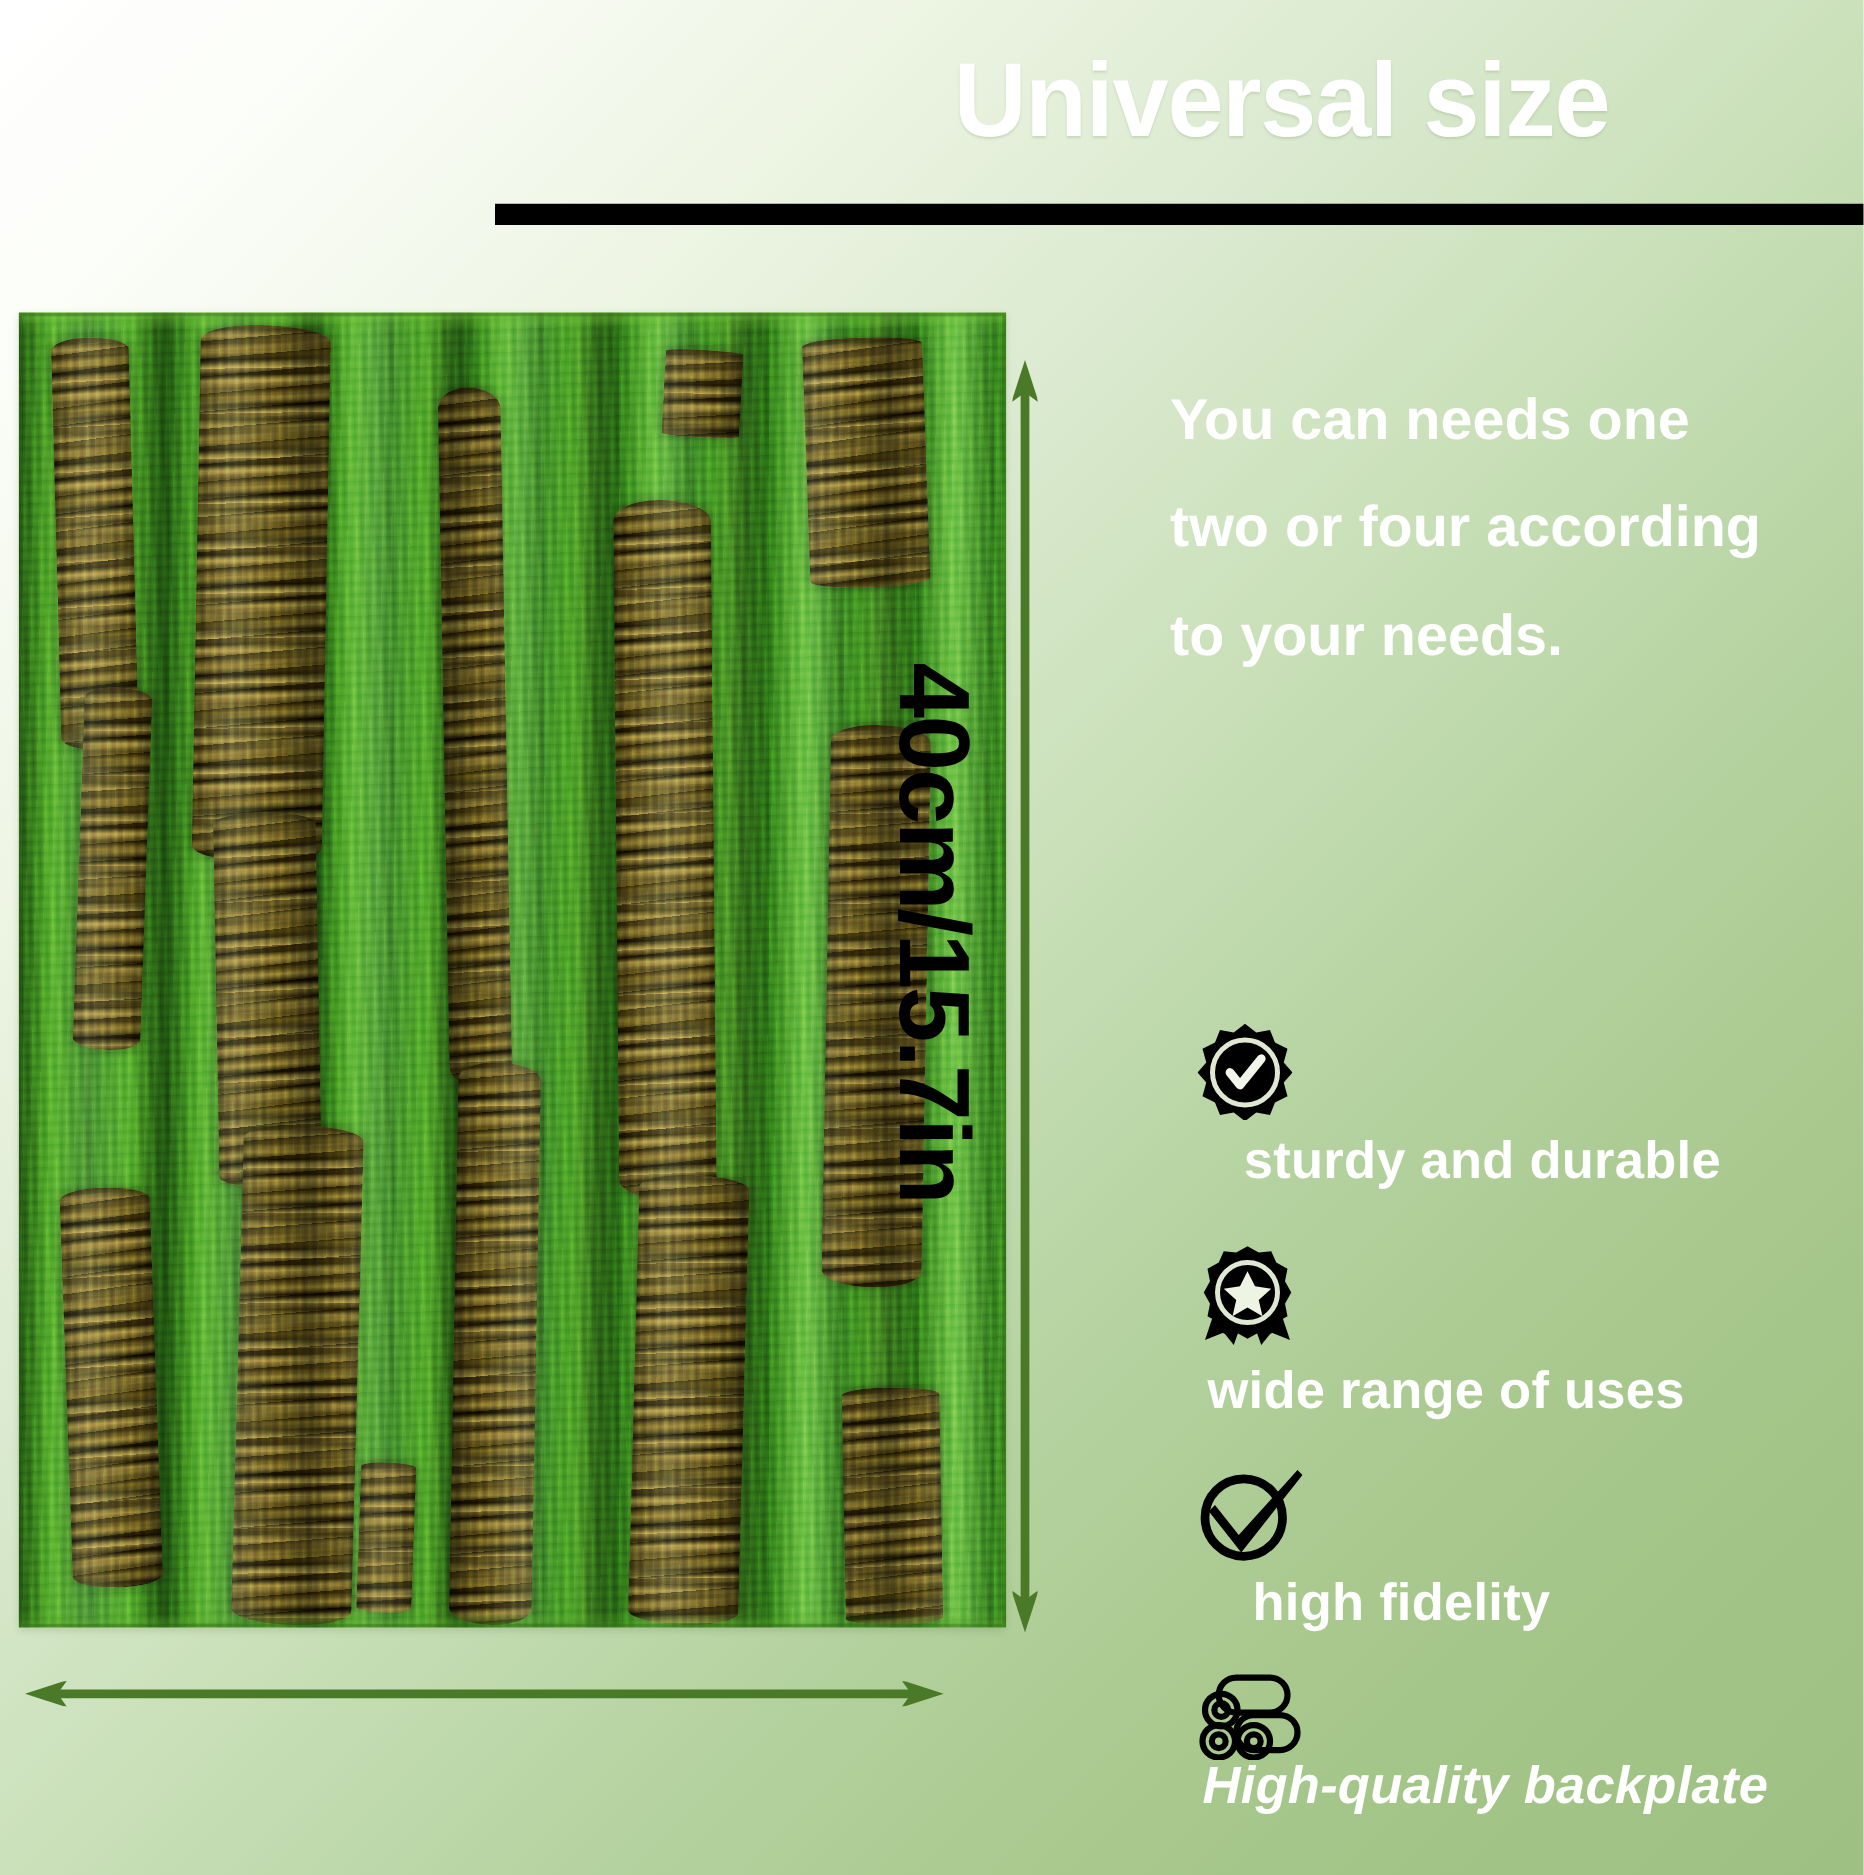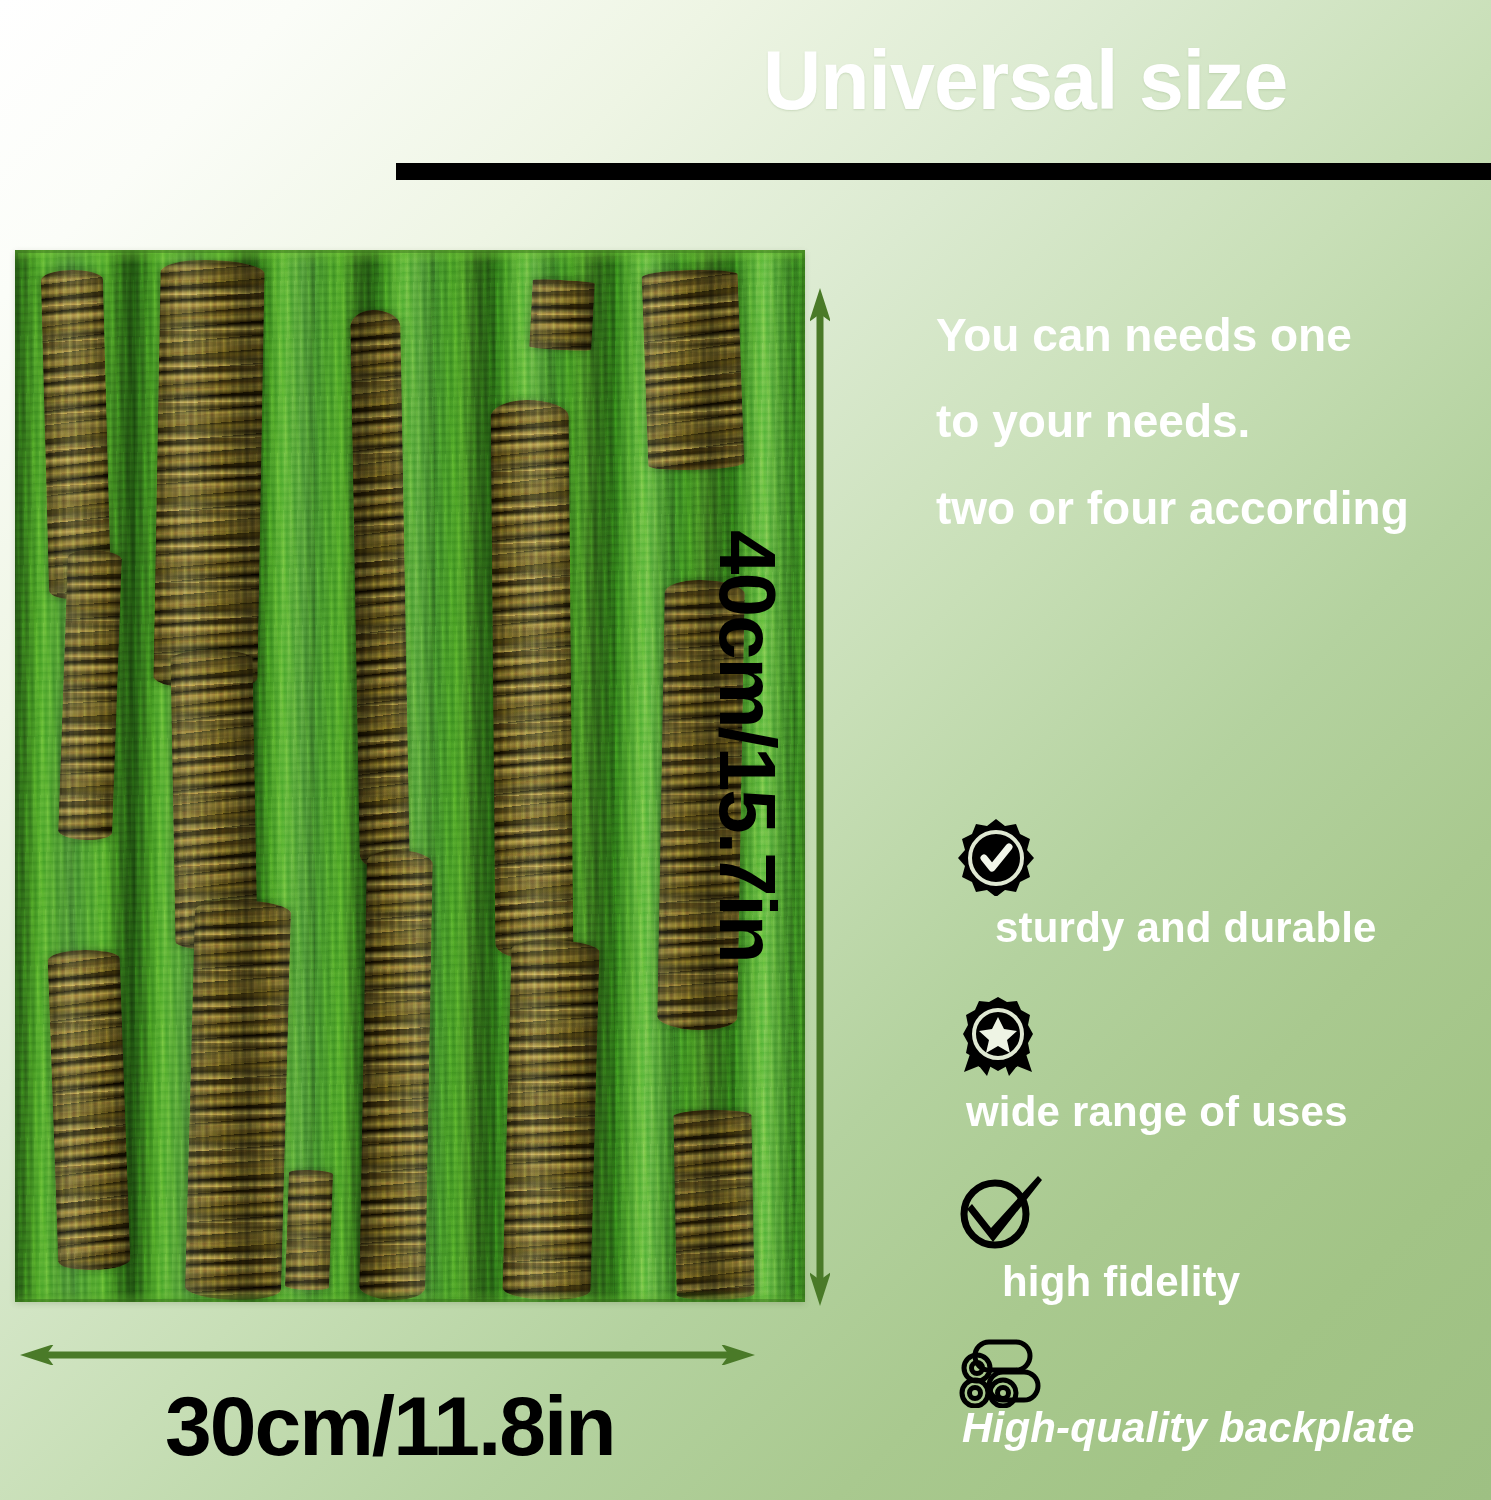--- a/index.html
+++ b/index.html
@@ -211,26 +211,25 @@
     <polygon points="10,0 21,34 10,26 -1,34" fill="#4a7a28"></polygon>
     <polygon points="10,1018 21,984 10,992 -1,984" fill="#4a7a28"></polygon>
   </svg>
   <div id="v-label">40cm/15.7in</div>
 
   <svg id="h-arrow" viewBox="0 0 735 20">
     <line x1="22" y1="10" x2="713" y2="10" stroke="#4a7a28" stroke-width="7"></line>
     <polygon points="0,10 34,21 26,10 34,-1" fill="#4a7a28"></polygon>
     <polygon points="735,10 701,21 709,10 701,-1" fill="#4a7a28"></polygon>
   </svg>
-  <div id="h-label">30cm/11.8in</div>
 
   <div id="blurb">
     <div>You can needs one</div>
+    <div>two or four according</div>
     <div>to your needs.</div>
-    <div>two or four according</div>
   </div>
 
   <div id="features">
 
     <div class="feature" id="f0">
       <svg class="f-icon" width="76" height="78" viewBox="0 0 76 78">
         <path fill="#000000" d="M38 1 L47 8 L58 6 L62 16 L72 21 L69 32 L76 40 L69 48 L72 59 L62 64 L58 74 L47 72 L38 79 L29 72 L18 74 L14 64 L4 59 L7 48 L0 40 L7 32 L4 21 L14 16 L18 6 L29 8 Z"></path>
         <circle cx="38" cy="40" r="26" fill="none" stroke="#dfe8d2" stroke-width="4"></circle>
         <path d="M26 40 L34 50 L51 29" fill="none" stroke="#f2f6ea" stroke-width="7" stroke-linecap="round" stroke-linejoin="round"></path>
       </svg>

